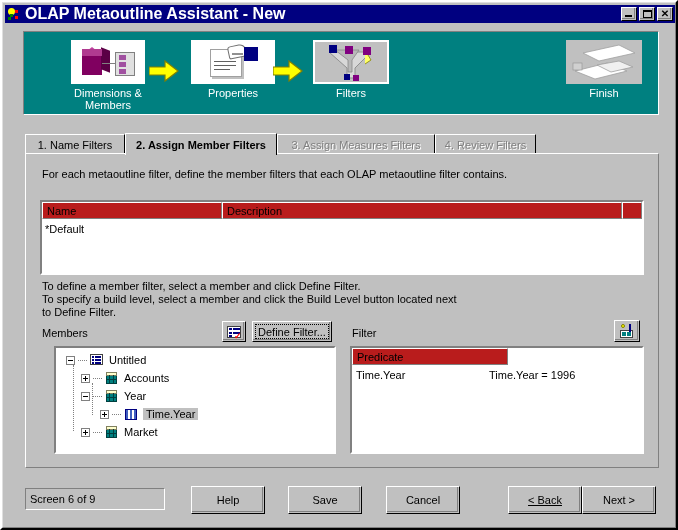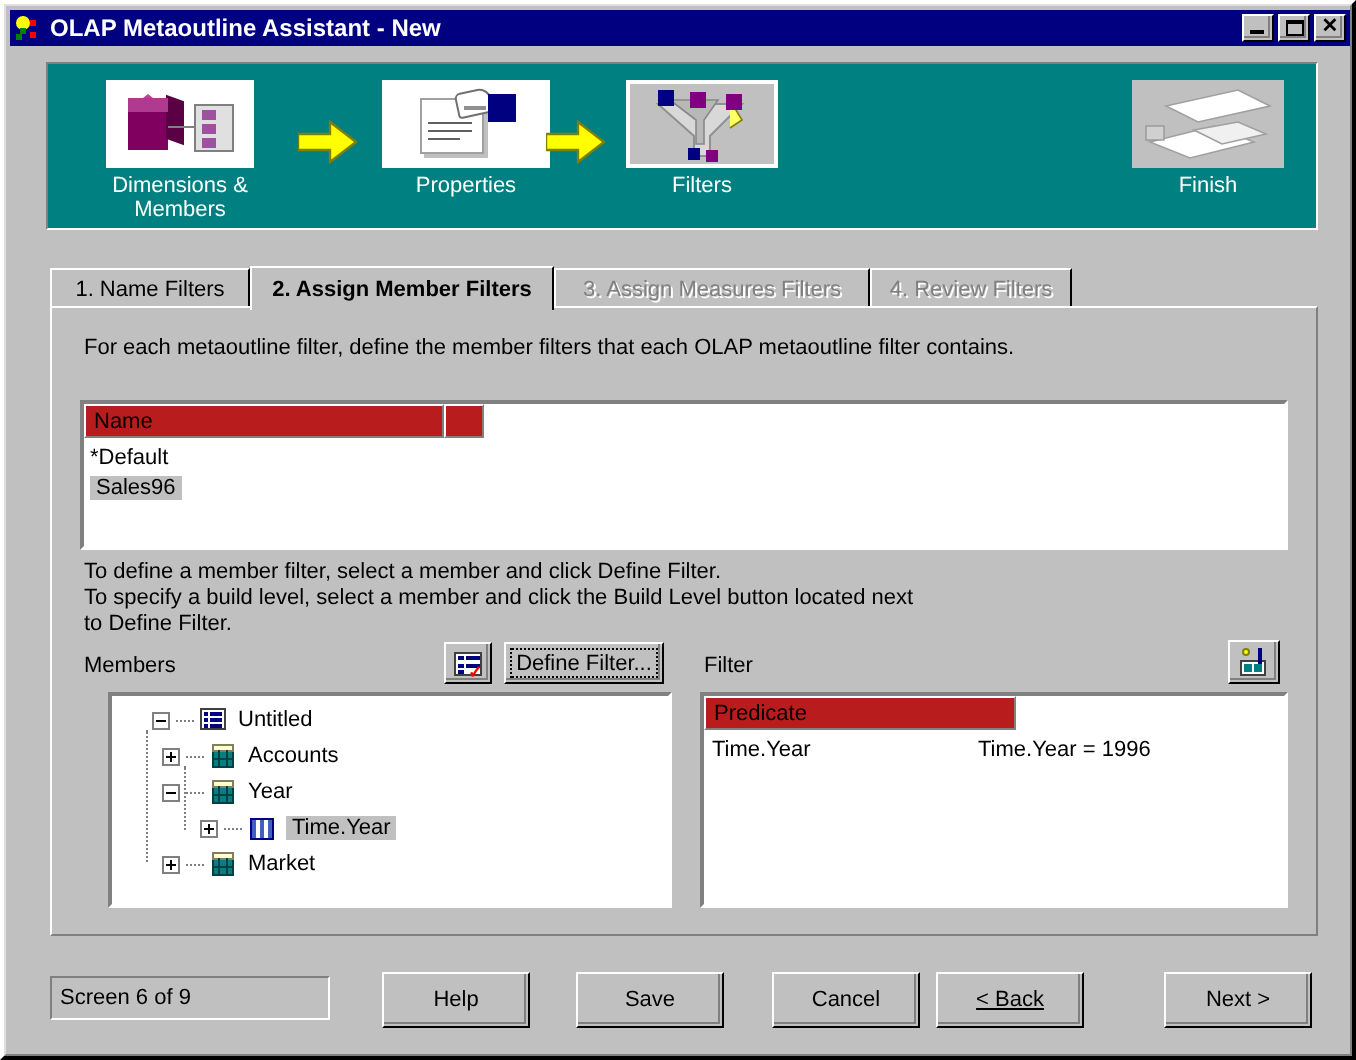--- a/index.html
+++ b/index.html
@@ -36,21 +36,21 @@
     width: 670px; height: 18px;
     background: #000080;
     display: flex; align-items: center;
   }
   #title-icon {
     width: 16px; height: 14px; margin-left: 1px; margin-right: 3px;
     position: relative; flex: 0 0 auto;
   }
   .ti-dot { position: absolute; width: 3px; height: 3px; }
   #title-text {
-    color: #ffffff; font-weight: bold; font-size: 12px;
+    color: #ffffff; font-weight: bold; font-size: 16px;
     letter-spacing: 0px; white-space: nowrap;
     flex: 1 1 auto;
   }
   #title-buttons { display: flex; gap: 2px; margin-right: 2px; flex: 0 0 auto; }
   .tbtn {
     width: 16px; height: 14px; background: #c0c0c0;
     border-top: 1px solid #ffffff; border-left: 1px solid #ffffff;
     border-right: 1px solid #000000; border-bottom: 1px solid #000000;
     position: relative; padding: 0;
   }
@@ -195,21 +195,21 @@
         <span class="glyph-max"></span>
       </div>
       <div class="tbtn">
         <span class="glyph-close">✕</span>
       </div>
     </div>
   </div>
 
   <div id="banner">
 
-    <div class="wiz-step" style="left:16px; top:8px; width:100px;">
+    <div class="wiz-step" style="left:34px; top:8px; width:100px;">
       <div class="wiz-pic plain" style="width:74px;height:44px;background:#ffffff;border:1px solid #ffffff;">
 
         <div style="position:absolute;left:10px;top:13px;width:20px;height:21px;background:#800060;"></div>
         <div style="position:absolute;left:10px;top:6px;width:0;height:0;border-left:10px solid transparent;border-right:10px solid transparent;border-bottom:8px solid #c040a0;"></div>
         <div style="position:absolute;left:29px;top:8px;width:9px;height:22px;background:#5a0045;transform:skewY(20deg);"></div>
         <div style="position:absolute;left:10px;top:8px;width:20px;height:7px;background:#b03a90;"></div>
 
         <div style="position:absolute;left:30px;top:22px;width:14px;height:1px;background:#808080;"></div>
 
         <div style="position:absolute;left:43px;top:11px;width:20px;height:24px;background:#e0e0e0;border:1px solid #808080;"></div>
@@ -300,29 +300,29 @@
 
 
     <div style="position:absolute; left:14px; top:46px; width:604px; height:75px;
                 border-top:2px solid #808080;border-left:2px solid #808080;
                 border-right:2px solid #ffffff;border-bottom:2px solid #ffffff;background:#ffffff;">
 
       <div style="position:absolute;left:0;top:0;width:100%;height:18px;">
         <div class="hdr-cell" style="width:180px;">
           <span>Name</span>
         </div>
+        <div class="hdr-cell" style="width:400px;">
+          <span>Description</span>
+        </div>
         <div class="hdr-cell" style="width:20px;"></div>
       </div>
 
       <div style="position:absolute;left:0;top:19px;width:100%;">
         <div class="list-row">
           <span>*Default</span>
-        </div>
-        <div class="list-row">
-          <span class="sel-text">Sales96</span>
         </div>
       </div>
     </div>
 
     <div class="static-text" style="left:16px; top:126px;">To define a member filter, select a member and click Define Filter.</div>
     <div class="static-text" style="left:16px; top:139px;">To specify a build level, select a member and click the Build Level button located next</div>
     <div class="static-text" style="left:16px; top:152px;">to Define Filter.</div>
 
     <div class="static-text" style="left:16px; top:173px;">Members</div>
 
@@ -345,21 +345,21 @@
       </div>
     </div>
 
     <div style="position:absolute; left:28px; top:192px; width:282px; height:108px;
                 border-top:2px solid #808080;border-left:2px solid #808080;
                 border-right:2px solid #ffffff;border-bottom:2px solid #ffffff;background:#ffffff;">
 
       <div class="vline" style="left:17px; top:17px; height:66px;"></div>
       <div class="vline" style="left:36px; top:35px; height:32px;"></div>
 
-      <div class="tree-node" style="left:20px; top:4px;">
+      <div class="tree-node" style="left:10px; top:4px;">
         <span class="pm"></span>
         <span class="dotline"></span>
         <span class="ic">
           <span style="position:absolute;left:1px;top:1px;width:13px;height:11px;background:#ffffff;border:1px solid #404040;"></span>
           <span style="position:absolute;left:3px;top:3px;width:2px;height:2px;background:#000080;"></span>
           <span style="position:absolute;left:6px;top:3px;width:6px;height:2px;background:#000080;"></span>
           <span style="position:absolute;left:3px;top:6px;width:2px;height:2px;background:#000080;"></span>
           <span style="position:absolute;left:6px;top:6px;width:6px;height:2px;background:#000080;"></span>
           <span style="position:absolute;left:3px;top:9px;width:2px;height:2px;background:#000080;"></span>
           <span style="position:absolute;left:6px;top:9px;width:6px;height:2px;background:#000080;"></span>
@@ -463,21 +463,21 @@
   <div class="btn" style="left:285px; top:483px; width:74px; height:28px;">
     <div class="btn-inner">
           <span>Save</span>
         </div>
   </div>
   <div class="btn" style="left:383px; top:483px; width:74px; height:28px;">
     <div class="btn-inner">
           <span>Cancel</span>
         </div>
   </div>
-  <div class="btn" style="left:465px; top:483px; width:74px; height:28px;text-decoration:underline;">
+  <div class="btn" style="left:505px; top:483px; width:74px; height:28px;text-decoration:underline;">
     <div class="btn-inner">
           <span>&lt; Back</span>
         </div>
   </div>
   <div class="btn" style="left:579px; top:483px; width:74px; height:28px;">
     <div class="btn-inner">
           <span>Next &gt;</span>
         </div>
   </div>
 

